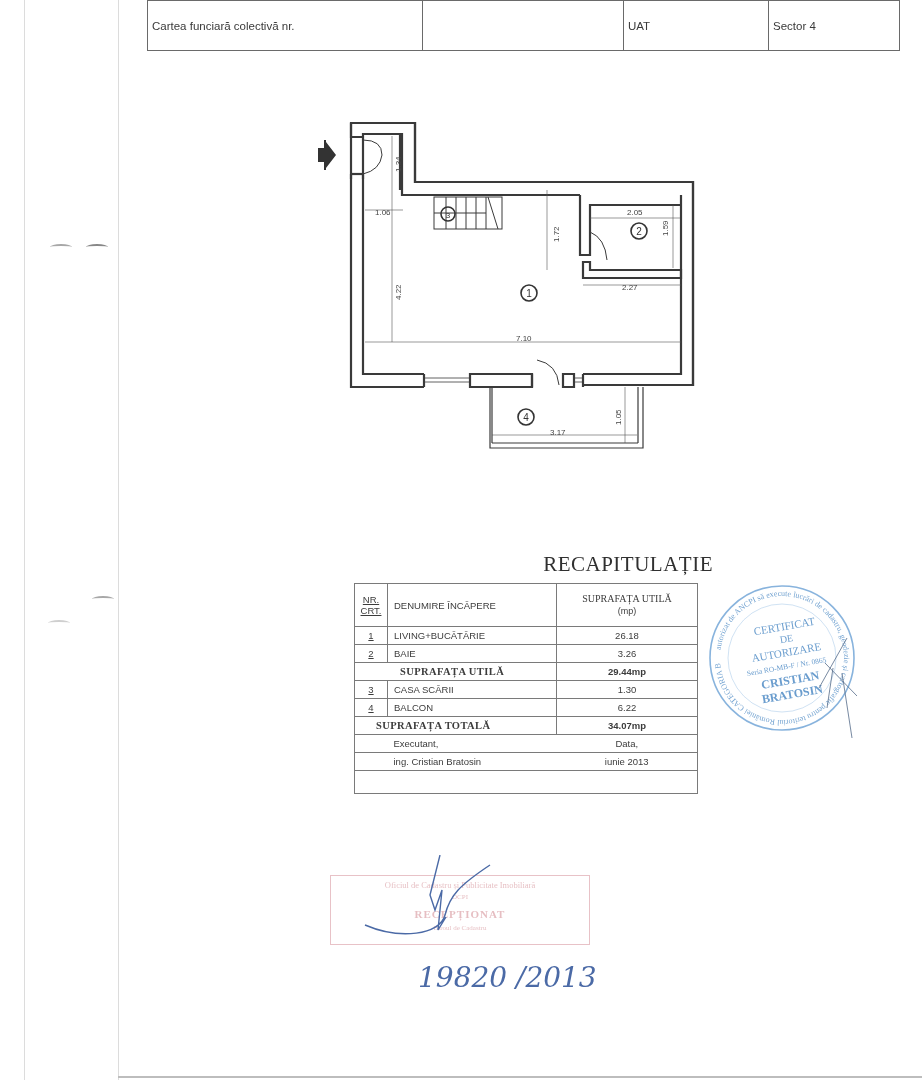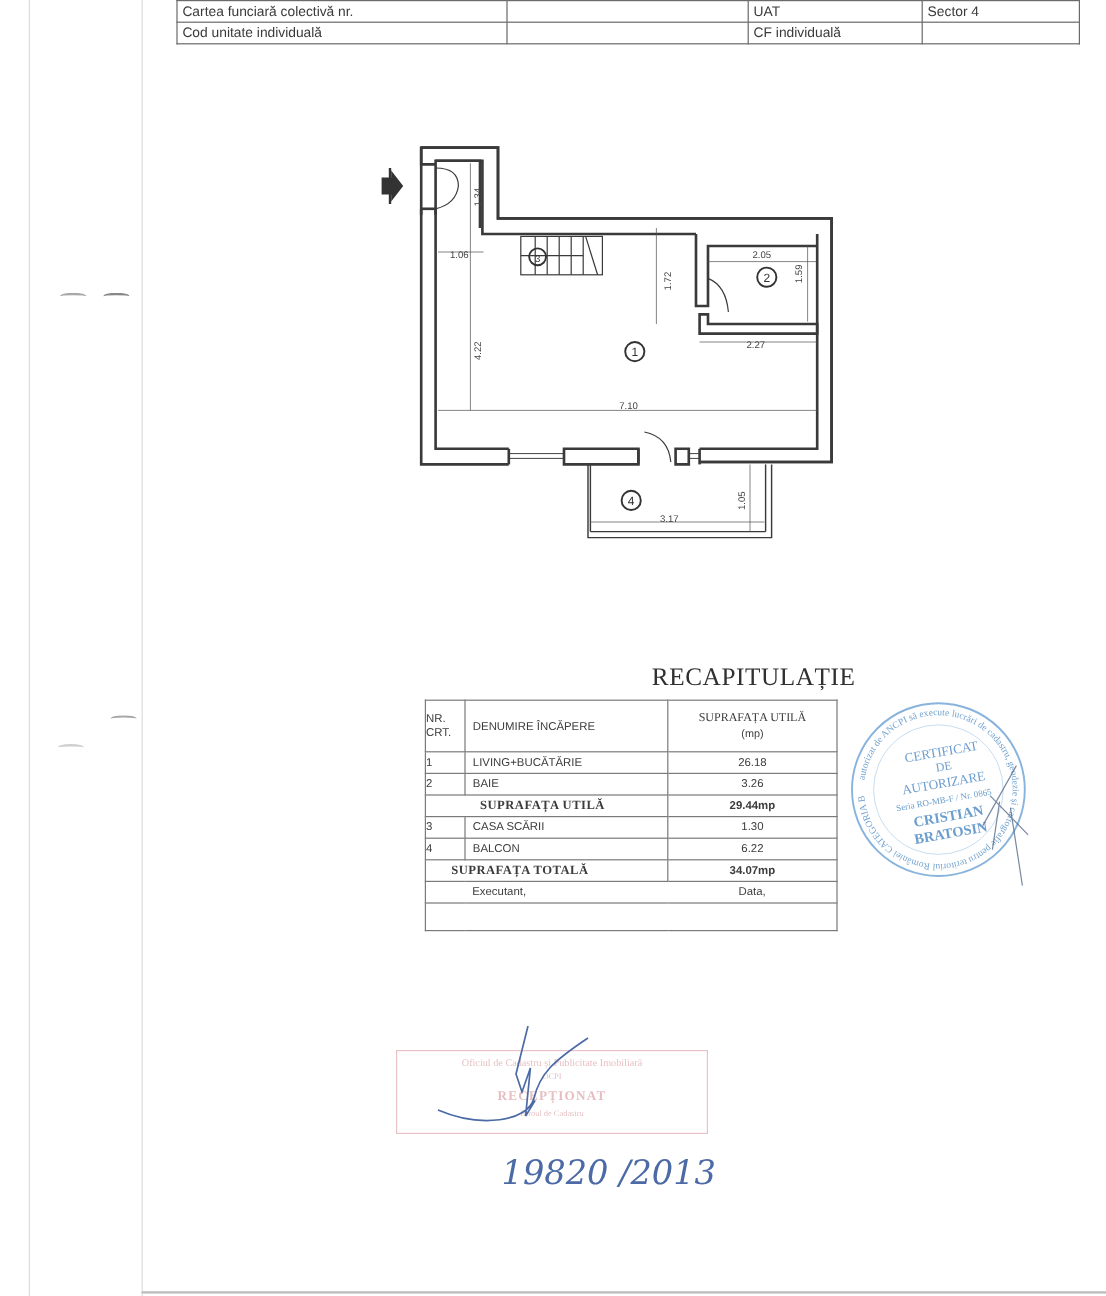--- a/index.html
+++ b/index.html
@@ -8,34 +8,34 @@
     background: #ffffff; font-family: "Liberation Sans", sans-serif; color: #2a2a2a;
   }
   .abs { position: absolute; }
   
   .margin-line { position: absolute; top: 0; width: 1px; height: 1080px; background: #dcdcdc; }
   .bottom-line { position: absolute; left: 118px; top: 1076px; width: 804px; height: 2px; background: #bdbdbd; }
   .punch { position: absolute; width: 22px; height: 4px; border-top: 2px solid #a8a8a8; border-radius: 50% 50% 0 0; }
 
   
   .info-table { position: absolute; left: 147px; top: 0; border-collapse: collapse; font-size: 11.5px; color: #3a3a3a; }
-  .info-table td { border: 1px solid #6a6a6a; height: 17px; padding: 0 4px; vertical-align: middle; white-space: nowrap; }
+  .info-table td { border: 1px solid #6a6a6a; height: 17px; padding: 16px 4px; vertical-align: middle; white-space: nowrap; }
 
   
   .plan { position: absolute; left: 300px; top: 110px; }
 
   
   .recap-title { position: absolute; left: 355px; top: 552px; width: 358px; text-align: right;
     font-family: "Liberation Serif", serif; font-size: 21px; color: #303030; letter-spacing: 0.5px; }
 
   
   .recap { position: absolute; left: 354px; top: 583px; border-collapse: collapse; font-size: 9.5px; color: #3c3c3c; }
   .recap td { border: 1px solid #7a7a7a; padding: 0 6px; height: 17px; vertical-align: middle; white-space: nowrap; }
   .recap .head td { height: 42px; }
-  .recap .c1 { width: 32px; padding: 0; }
+  .recap .c1 { width: 32px; text-align: center; padding: 0; text-decoration: underline; }
   .recap .c2 { width: 156px; }
   .recap .c3 { width: 128px; text-align: center; }
   .recap .bold { font-family: "Liberation Serif", serif; font-weight: bold; font-size: 10.5px; letter-spacing: 0.4px; }
   .recap .num-bold { font-weight: bold; }
   .recap .serif-head { font-family: "Liberation Serif", serif; font-size: 10px; line-height: 12px; }
   .recap .nb-left { border-right: none; }
   .recap .nb-right { border-left: none; }
 
   
   .stamp-blue { position: absolute; left: 707px; top: 568px; }
@@ -56,26 +56,20 @@
 <div class="punch" style="left:48px;top:620px;border-top-color:#cfcfcf"></div>
 <div class="bottom-line"></div>
 
 <table class="info-table">
   <tbody>
       <tr>
     <td style="width:266px">Cartea funciară colectivă nr.</td>
     <td style="width:192px"></td>
     <td style="width:136px">UAT</td>
     <td style="width:122px">Sector 4</td>
-  </tr>
-  <tr>
-    <td>Cod unitate individuală</td>
-    <td></td>
-    <td>CF individuală</td>
-    <td></td>
   </tr>
 </tbody>
   </table>
 
 <svg class="plan" width="410" height="350" viewBox="0 0 410 350" font-family="Liberation Sans, sans-serif" fill="none" stroke="#3a3a3a">
 
   <g fill="#333" stroke="none">
     <polygon points="18,38 26,38 26,32 36,45 26,58 26,52 18,52"></polygon>
     <rect x="24" y="30" width="2" height="30"></rect>
   </g>
@@ -218,20 +212,25 @@
     <td class="c3">6.22</td>
   </tr>
   <tr>
     <td colspan="2" class="bold" style="padding-left:21px">SUPRAFAȚA TOTALĂ</td>
     <td class="c3 num-bold">34.07mp</td>
   </tr>
   <tr>
     <td class="c1 nb-left"></td>
     <td class="c2 nb-right" style="border-right:none">Executant,</td>
     <td class="c3" style="border-left:none">Data,</td>
+  </tr>
+  <tr>
+    <td class="c1 nb-left"></td>
+    <td class="c2 nb-right" style="border-right:none">ing. Cristian Bratosin</td>
+    <td class="c3" style="border-left:none">iunie 2013</td>
   </tr>
   <tr>
     <td colspan="3" style="height:22px"></td>
   </tr>
 </tbody>
   </table>
 
 <svg class="stamp-blue" width="150" height="180" viewBox="0 0 150 180">
   <defs>
     <path id="ring" d="M75,90 m-62,0 a62,62 0 1,1 124,0 a62,62 0 1,1 -124,0"></path>

